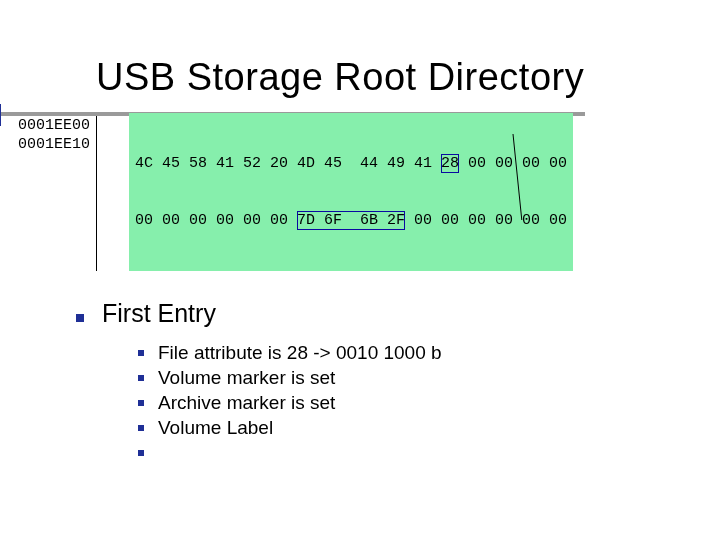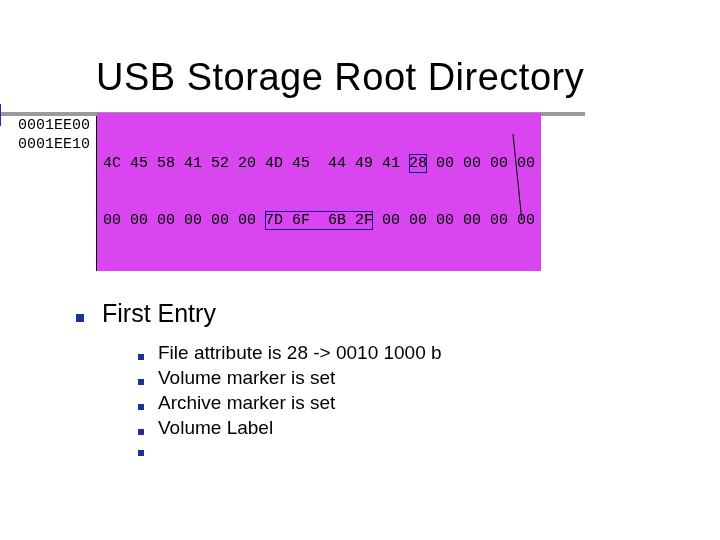--- a/index.html
+++ b/index.html
@@ -45,29 +45,30 @@
     height: 22px;
     background: #1f2f96;
   }
 
   .hex-block {
     margin: 14px 0 0 14px;
     display: flex;
     font-family: "Courier New", monospace;
     font-size: 15px;
     line-height: 19px;
+    gap: 32px;
   }
   .hex-addr {
     background: #fff;
     padding: 3px 6px 3px 4px;
     color: #000;
     border-right: 1px solid #000;
   }
   .hex-data {
-    background: #d946ef;
+    background: #86efac;
     padding: 3px 6px;
     color: #000;
     white-space: pre;
     position: relative;
   }
   .hex-row { white-space: pre; }
   .hex-box {
     display: inline-block;
     outline: 1px solid #0a0aa0;
     outline-offset: -1px;
@@ -102,21 +103,21 @@
   .lvl1-text {
     font-size: 25px;
     color: #000;
   }
   .lvl2 {
     margin-left: 62px;
     margin-top: 4px;
   }
   .lvl2-item {
     display: flex;
-    align-items: center;
+    align-items: flex-start;
     margin: 3px 0;
   }
   .bullet-sq-sm {
     display: inline-block;
     width: 6px;
     height: 6px;
     background: #1f2f96;
     margin-right: 14px;
     margin-top: 8px;
     flex-shrink: 0;

